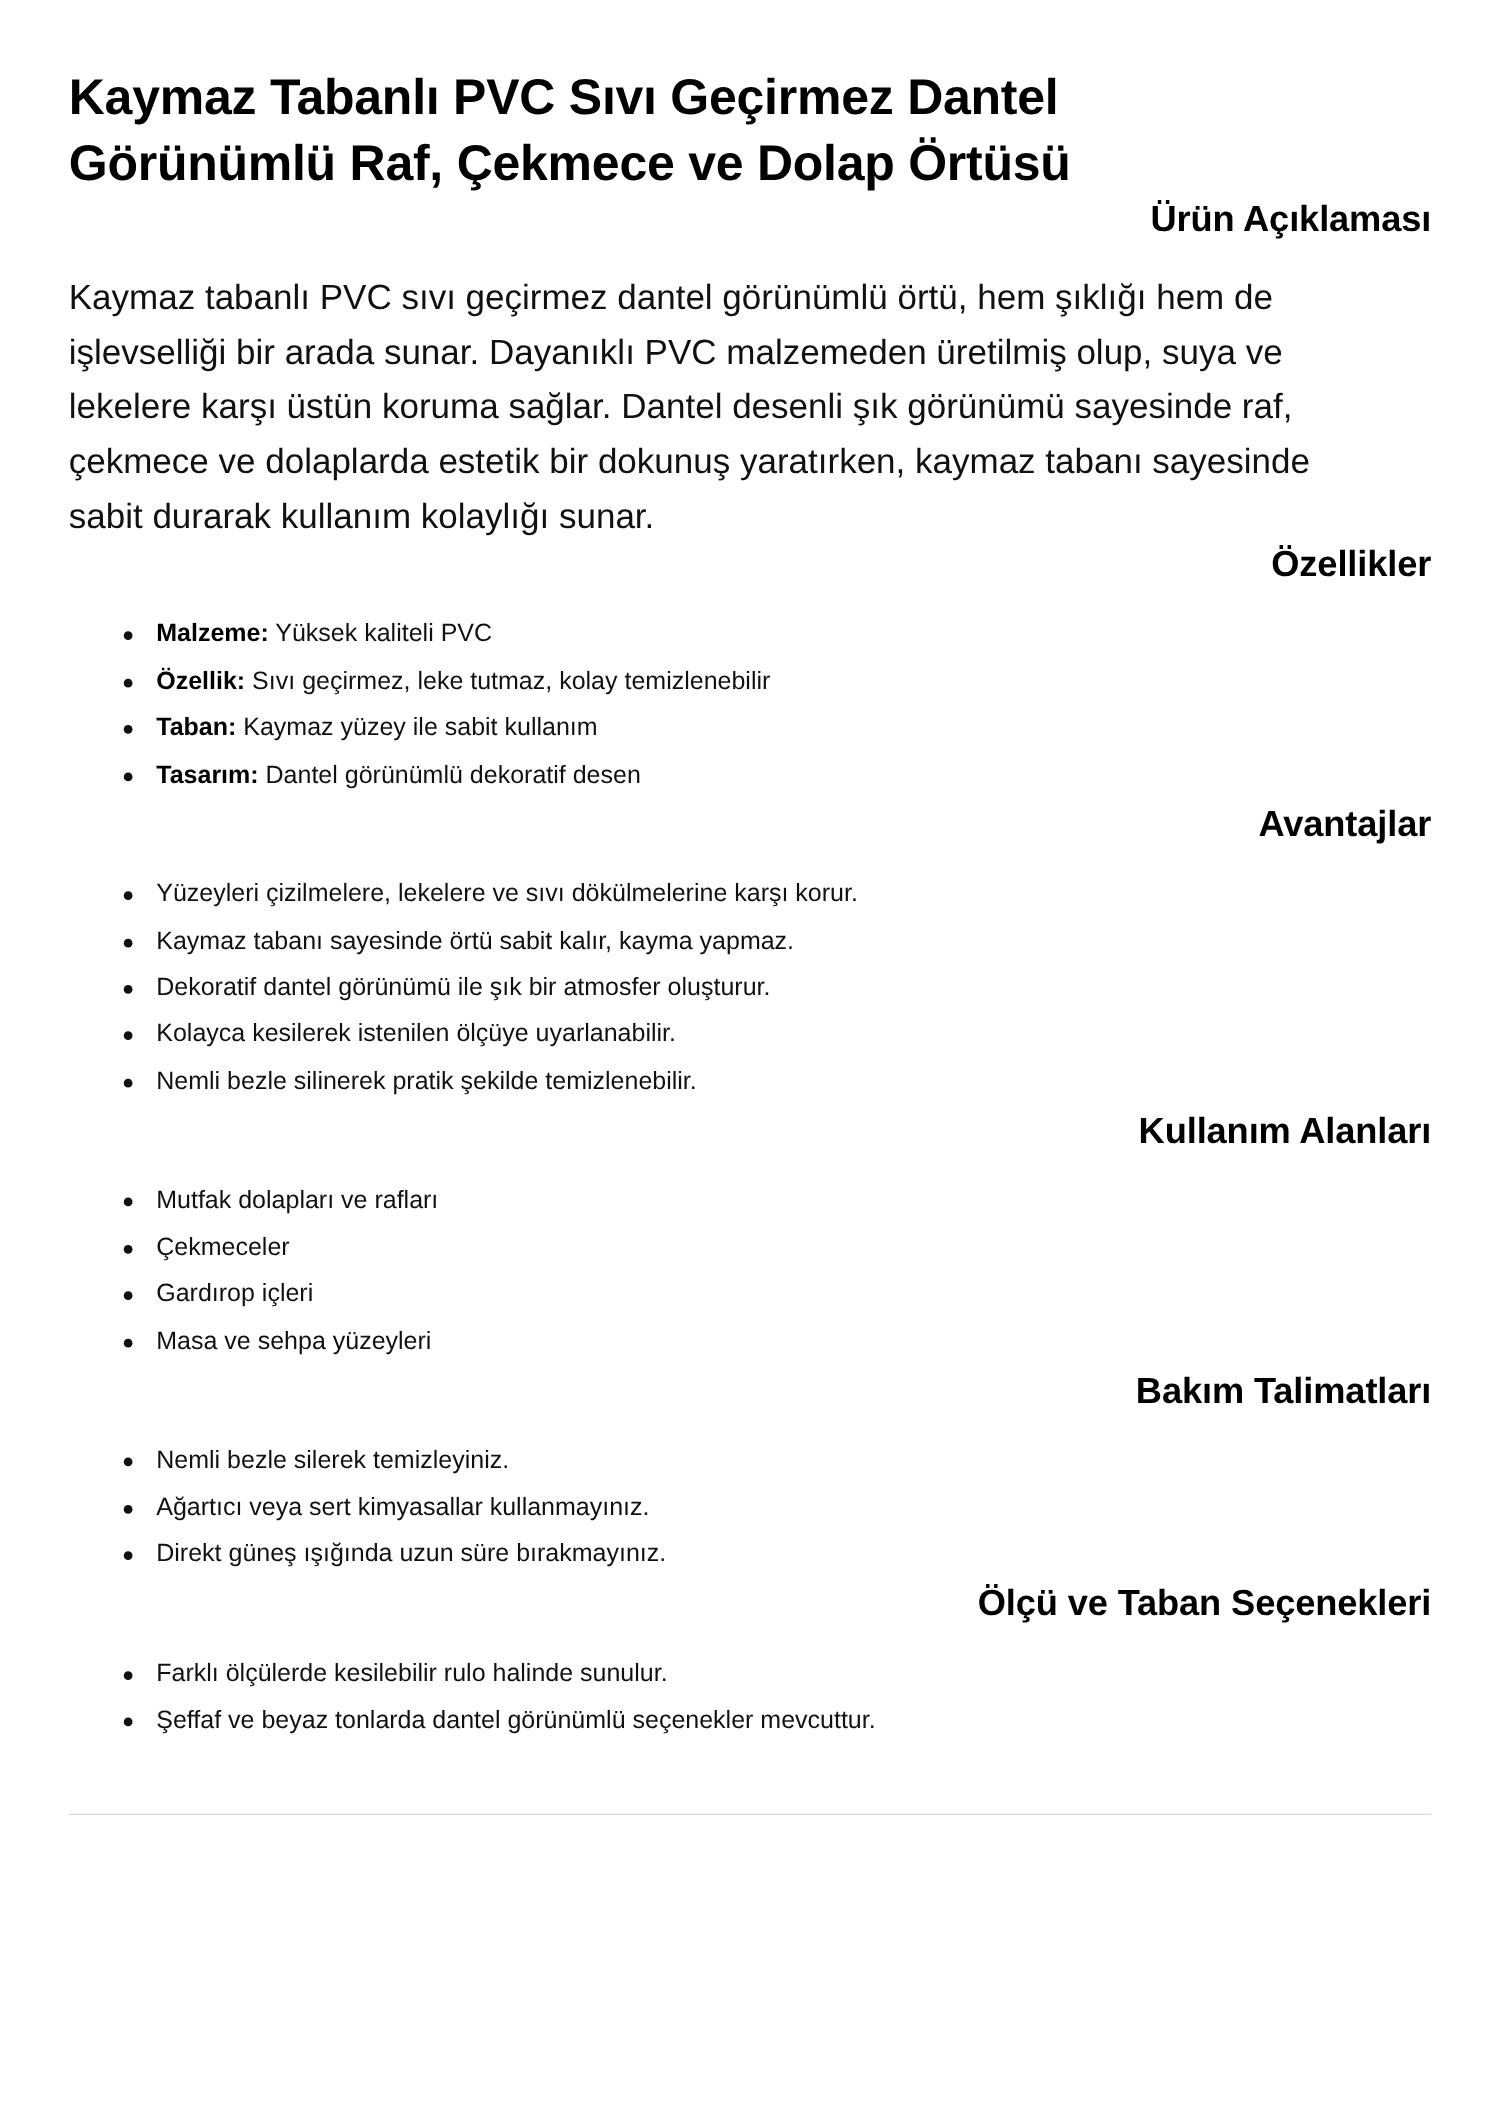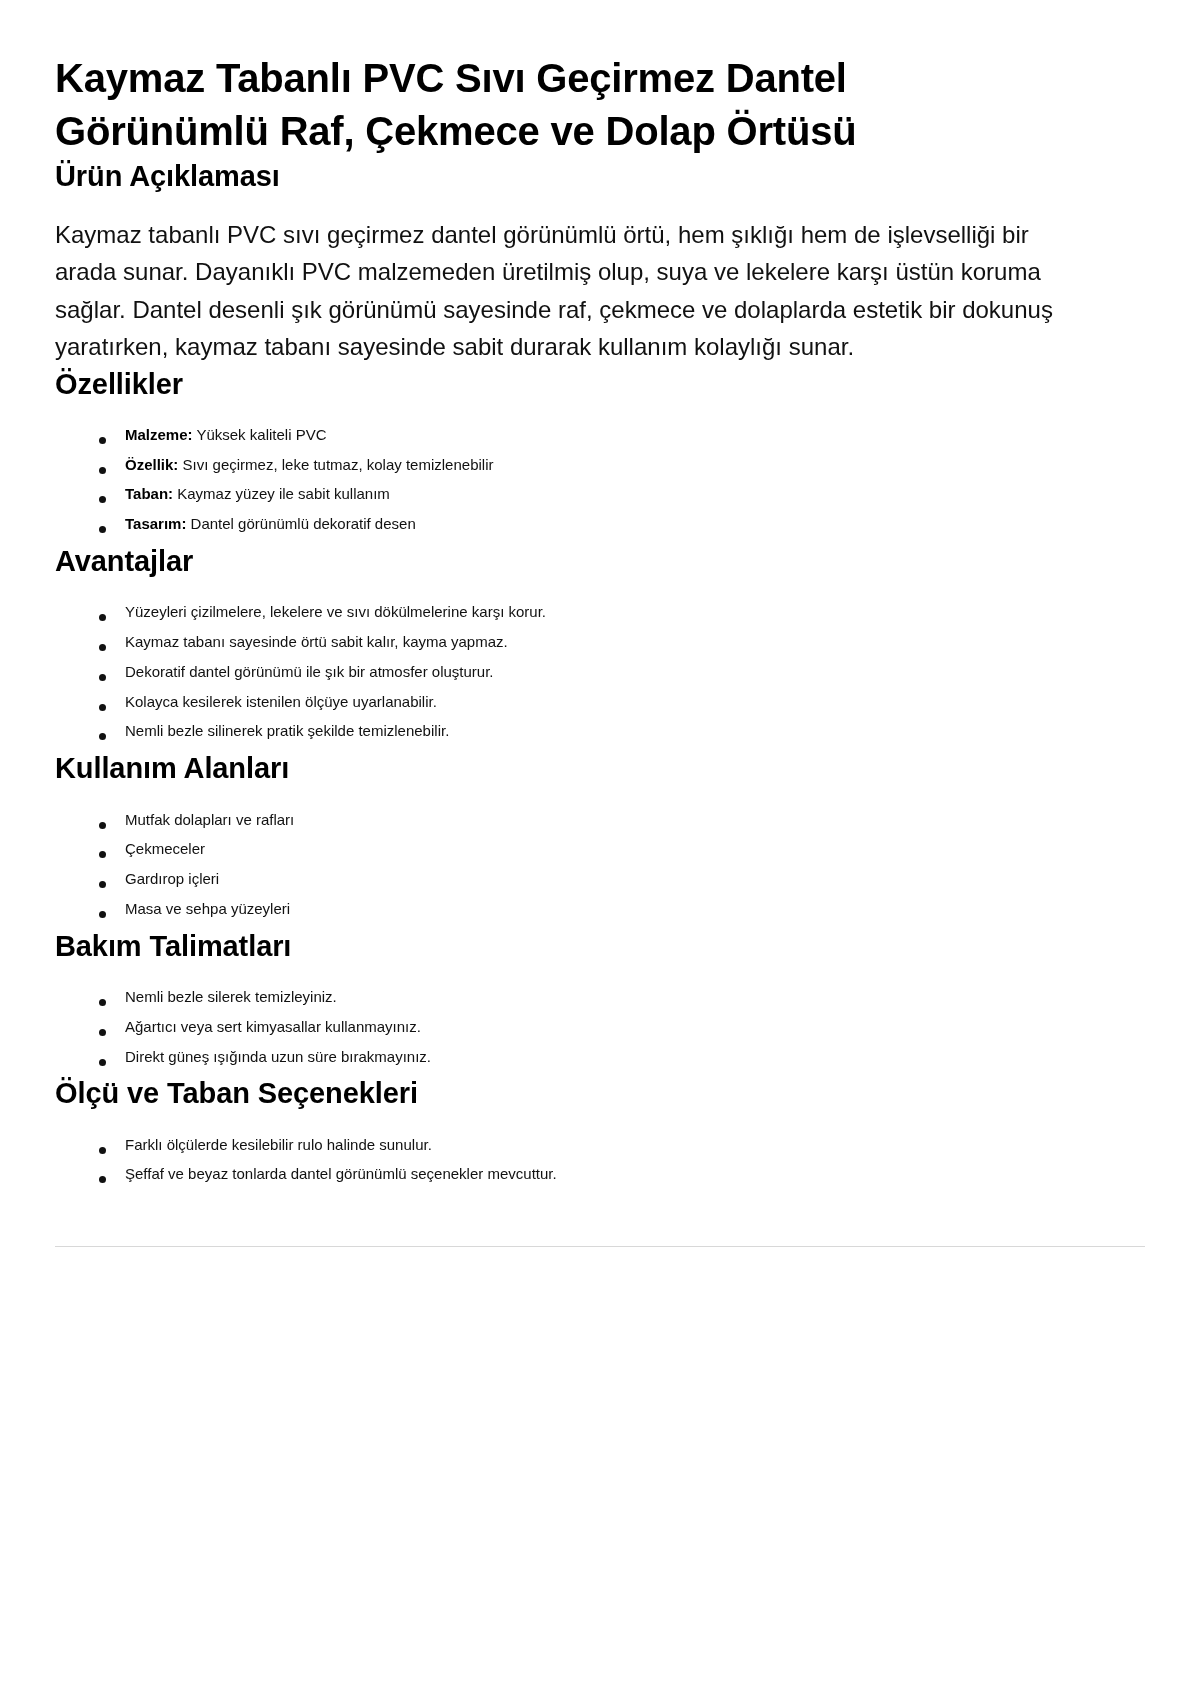--- a/index.html
+++ b/index.html
@@ -33,41 +33,42 @@
     max-width: 960px;
     color: #000;
   }
   h2.section-heading {
     font-size: 29px;
     font-weight: bold;
     line-height: 1.25;
     margin: 0;
     color: #000;
     letter-spacing: -0.1px;
+    text-align: right;
   }
   .section-desc-heading {
     margin-top: 30px;
   }
   .section-gap {
     margin-top: 42px;
   }
   p.body-text {
-    font-size: 24px;
+    font-size: 28px;
     line-height: 1.56;
     margin: 22px 0 0 0;
     max-width: 1000px;
     color: #111;
   }
   ul.bullet-list {
     list-style: none;
     margin: 22px 0 0 0;
     padding: 0 0 0 42px;
   }
   ul.bullet-list > li {
-    font-size: 15px;
+    font-size: 20px;
     line-height: 1.52;
     color: #111;
     position: relative;
     padding-left: 28px;
     margin: 0 0 7px 0;
   }
   ul.bullet-list > li::before {
     content: "";
     position: absolute;
     left: 2px;

